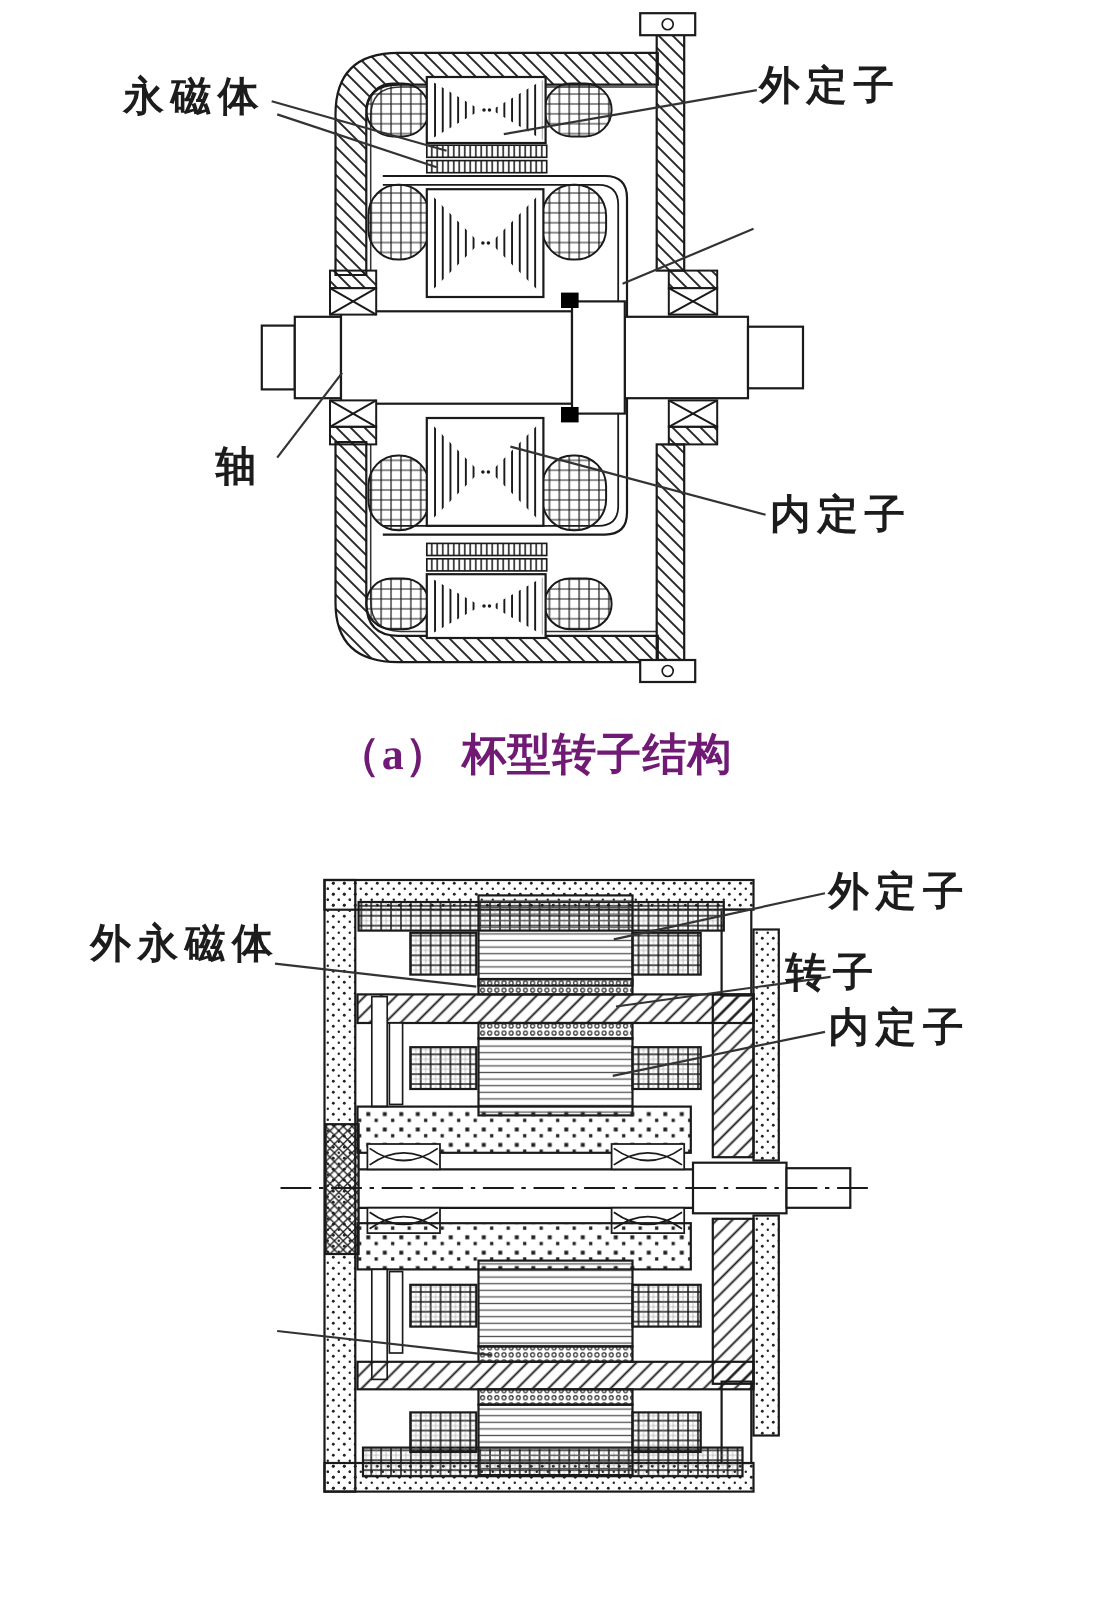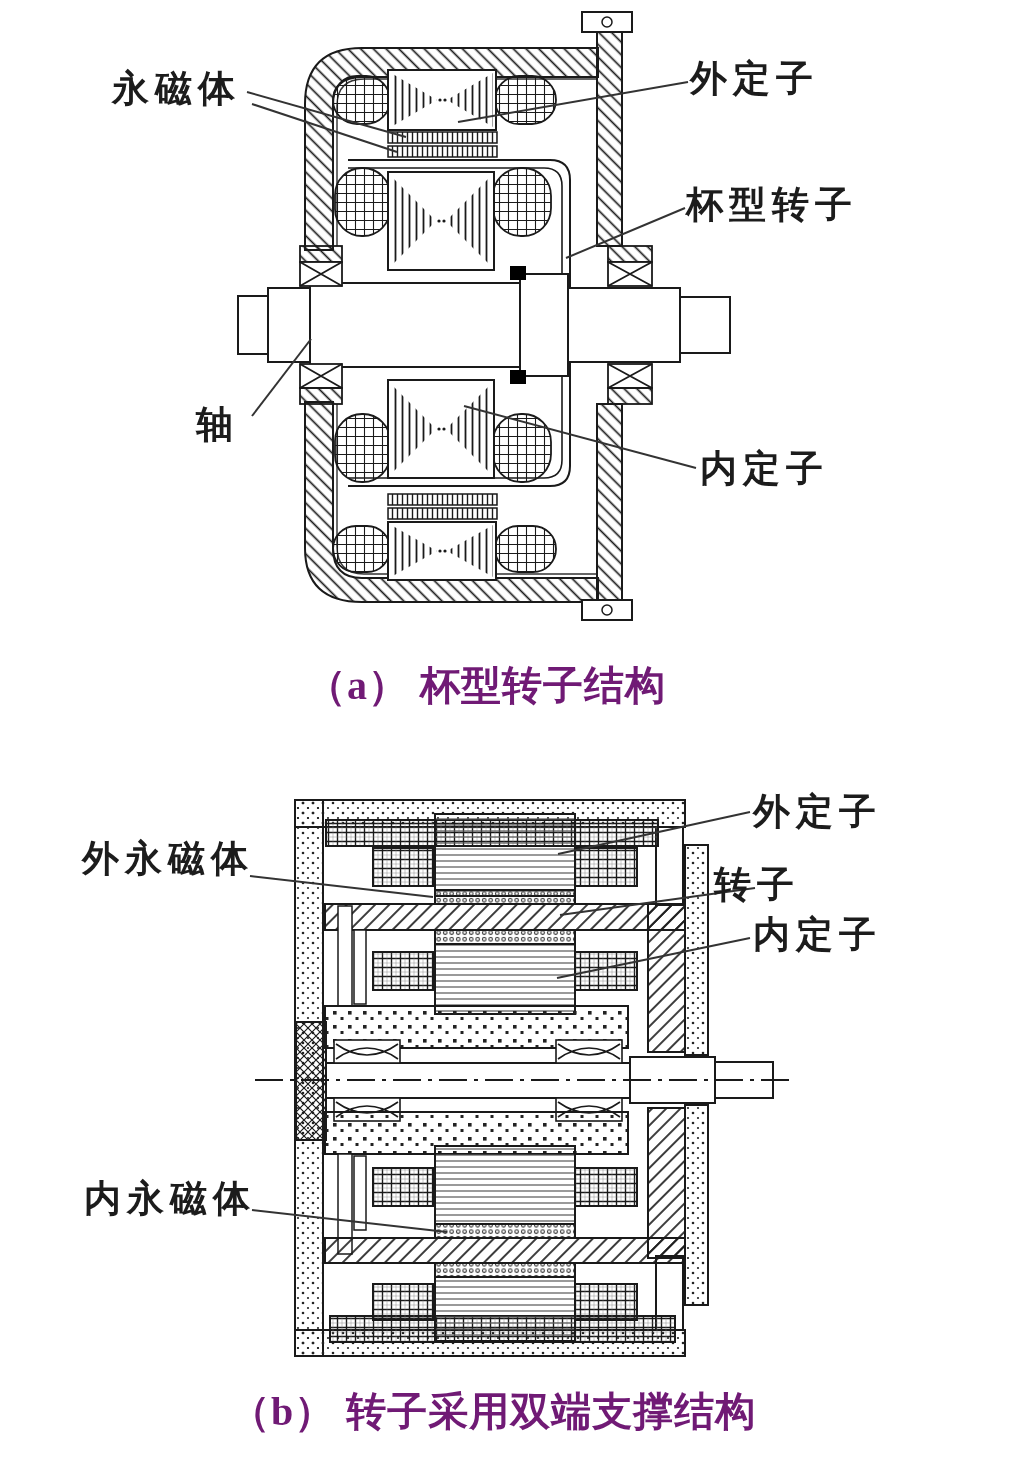--- a/index.html
+++ b/index.html
@@ -245,25 +245,22 @@
       <path d="M 755,888 L 560,915"></path>
       <path d="M 750,938 L 557,978"></path>
       <path d="M 250,876 L 433,897"></path>
       <path d="M 252,1210 L 447,1232"></path>
     </g>
   </g>
 </svg>
 
 <div class="lbl" style="left:112px;top:70px">永磁体</div>
 <div class="lbl" style="left:690px;top:60px">外定子</div>
-<div class="lbl" style="left:686px;top:186px">杯型转子</div>
 <div class="lbl" style="left:196px;top:406px">轴</div>
 <div class="lbl" style="left:700px;top:450px">内定子</div>
 <div class="cap" style="left:306px;top:666px">（a） 杯型转子结构</div>
 
 <div class="lbl" style="left:82px;top:840px">外永磁体</div>
-<div class="lbl" style="left:84px;top:1180px">内永磁体</div>
 <div class="lbl" style="left:753px;top:793px">外定子</div>
 <div class="lbl" style="left:714px;top:866px">转子</div>
 <div class="lbl" style="left:753px;top:916px">内定子</div>
-<div class="cap" style="left:230px;top:1392px">（b） 转子采用双端支撑结构</div>
 
 </div>
 
 </body></html>

